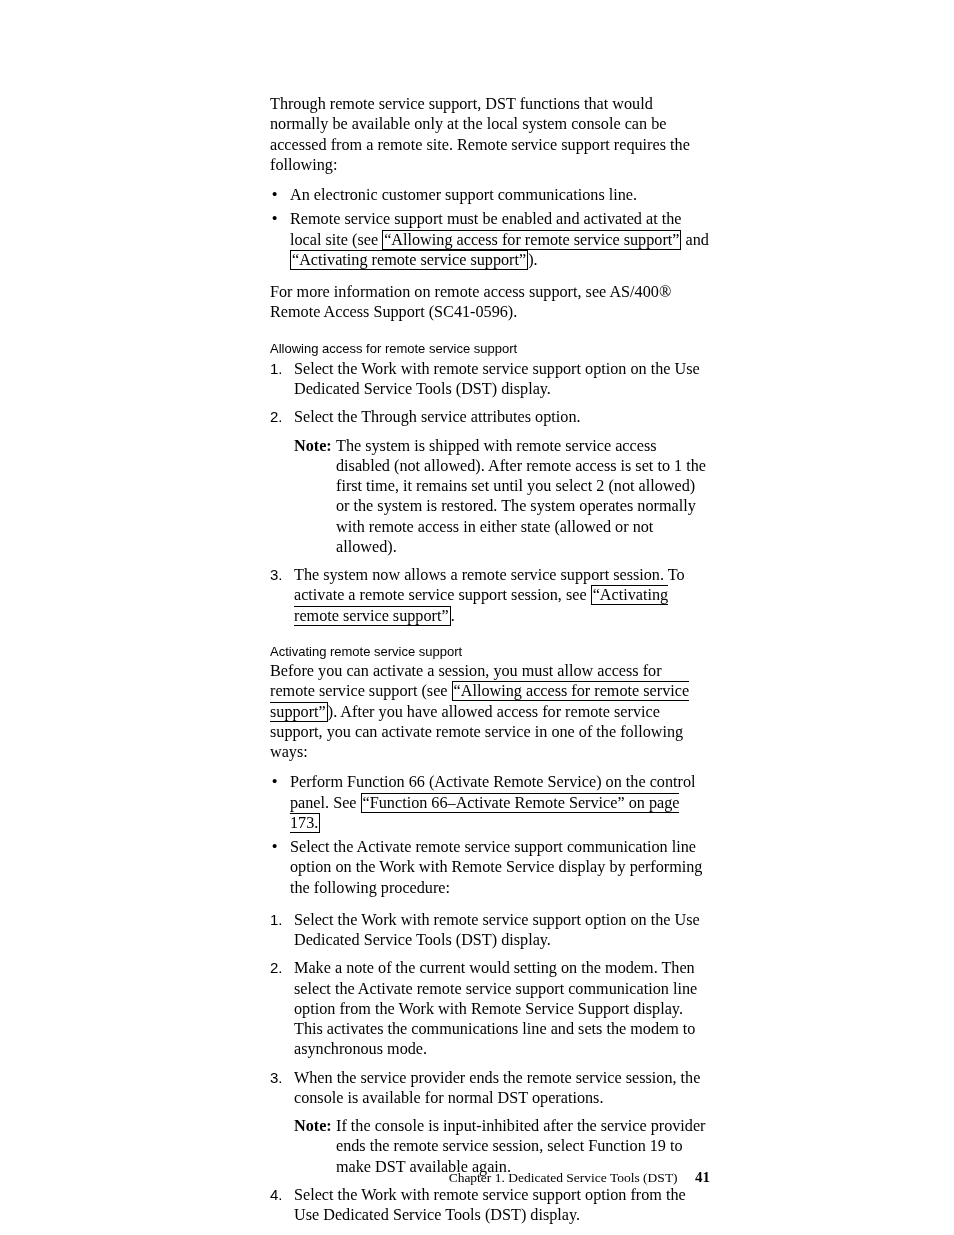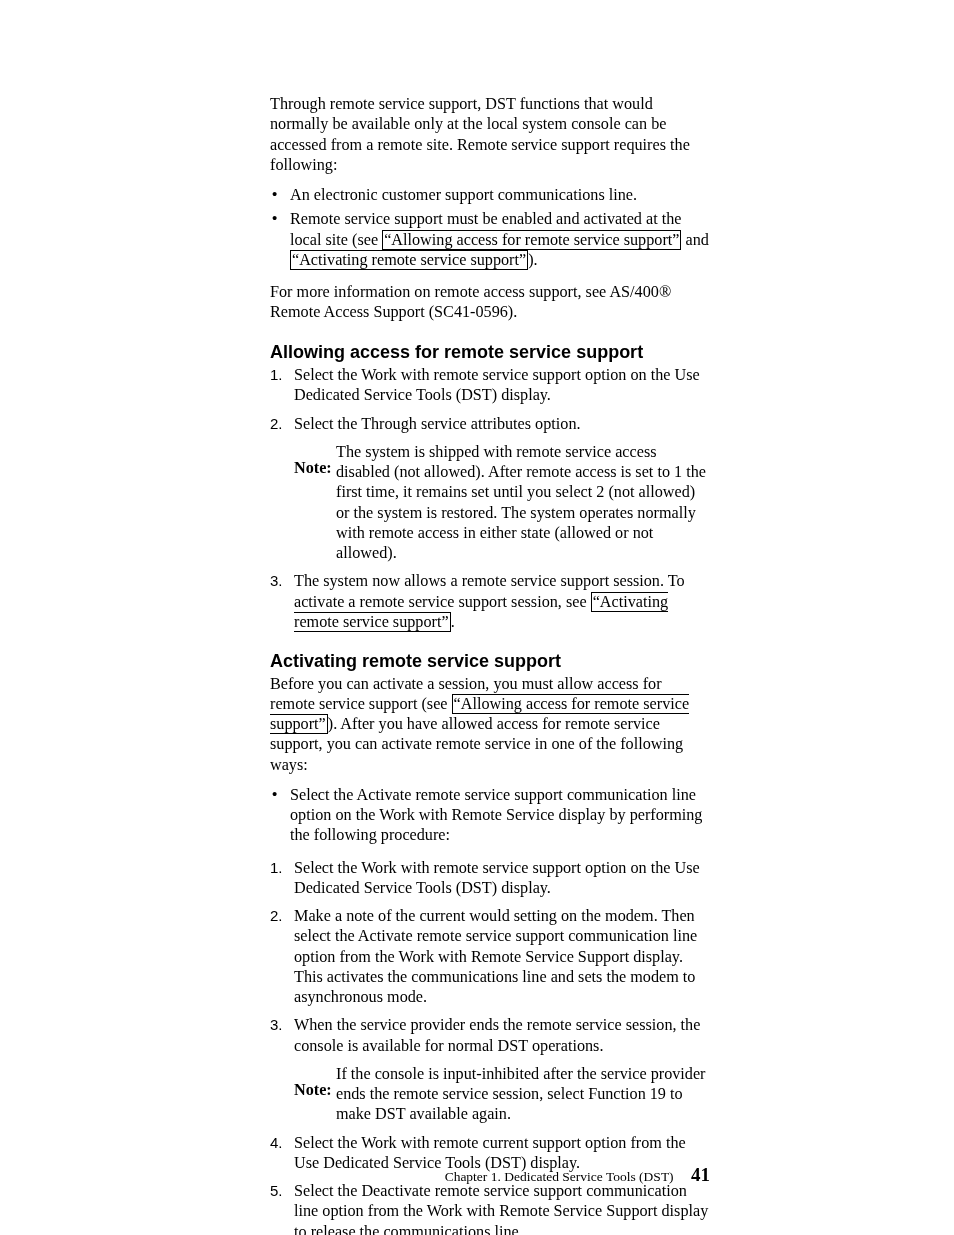--- a/index.html
+++ b/index.html
@@ -43,39 +43,39 @@
   .num-list > li > .marker {
     position: absolute;
     left: 0;
     top: 1px;
     font-family: Arial, Helvetica, sans-serif;
     font-size: 15px;
   }
   .sub { margin-top: 4px; }
   .note-block { padding-left: 42px; position: relative; margin-top: 8px; }
   .note-block .note-label {
-    position: absolute; left: 0; top: 16px; font-weight: bold;
+    position: absolute; left: 0; top: 0; font-weight: bold;
   }
   .h2 {
     font-family: Arial, Helvetica, sans-serif;
-    font-weight: bold;
-    font-size: 18px;
+    font-weight: normal;
+    font-size: 13px;
     margin: 18px 0 1px 0;
   }
   .bold { font-weight: bold; }
   .ital { }
   .boxlink { border: 1px solid #000; padding: 0 1px; margin-top: 36px; }
   .footer {
     position: absolute;
     bottom: 48px;
     right: 110px;
     font-size: 13.5px;
     font-family: "Palatino Linotype", "Book Antiqua", Palatino, Georgia, serif;
   }
-  .footer .pn { font-weight: bold; font-size: 19px; margin-left: 14px; }
+  .footer .pn { font-weight: bold; font-size: 15px; margin-left: 14px; }
 </style>
 </head>
 <body>
 
 <div class="page">
 
   <p class="para">Through remote service support, DST functions that would normally be available only at the local system console can be accessed from a remote site. Remote service support requires the following:</p>
 
   <ul class="bullet-list">
     <li><span>An electronic customer support communications line.</span></li>
@@ -109,20 +109,23 @@
     </li>
   </ol>
 
   <div class="h2">Activating remote service support</div>
   <p class="para">
     <span>Before you can activate a session, you must allow access for remote service support (see </span><span class="boxlink">“Allowing access for remote service support”</span><span>). After you have allowed access for remote service support, you can activate remote service in one of the following ways:</span>
   </p>
 
   <ul class="bullet-list">
     <li>
+      <span>Perform Function 66 (Activate Remote Service) on the control panel. See </span><span class="boxlink">“Function 66–Activate Remote Service” on page 173.</span>
+    </li>
+    <li>
       <span>Select the </span><span class="ital">Activate remote service support communication line</span><span> option on the Work with Remote Service display by performing the following procedure:</span>
     </li>
   </ul>
 
   <ol class="num-list">
     <li>
       <span class="marker">1.</span>
       <span>Select the </span><span class="ital">Work with remote service support option</span><span> on the Use Dedicated Service Tools (DST) display.</span>
     </li>
     <li>
@@ -132,21 +135,21 @@
     <li>
       <span class="marker">3.</span>
       <span>When the service provider ends the remote service session, the console is available for normal DST operations.</span>
       <div class="note-block">
         <span class="note-label">Note:</span>
         <span>If the console is input-inhibited after the service provider ends the remote service session, select Function 19 to make DST available again.</span>
       </div>
     </li>
     <li>
       <span class="marker">4.</span>
-      <span>Select the </span><span class="ital">Work with remote current support</span><span> option from the Use Dedicated Service Tools (DST) display.</span>
+      <span>Select the </span><span class="ital">Work with remote service support</span><span> option from the Use Dedicated Service Tools (DST) display.</span>
     </li>
     <li>
       <span class="marker">5.</span>
       <span>Select the </span><span class="ital">Deactivate remote service support communication line</span><span> option from the Work with Remote Service Support display to release the communications line.</span>
     </li>
   </ol>
 
   <div class="footer">
     <span>Chapter 1. Dedicated Service Tools (DST)</span>
     <span class="pn">41</span>

